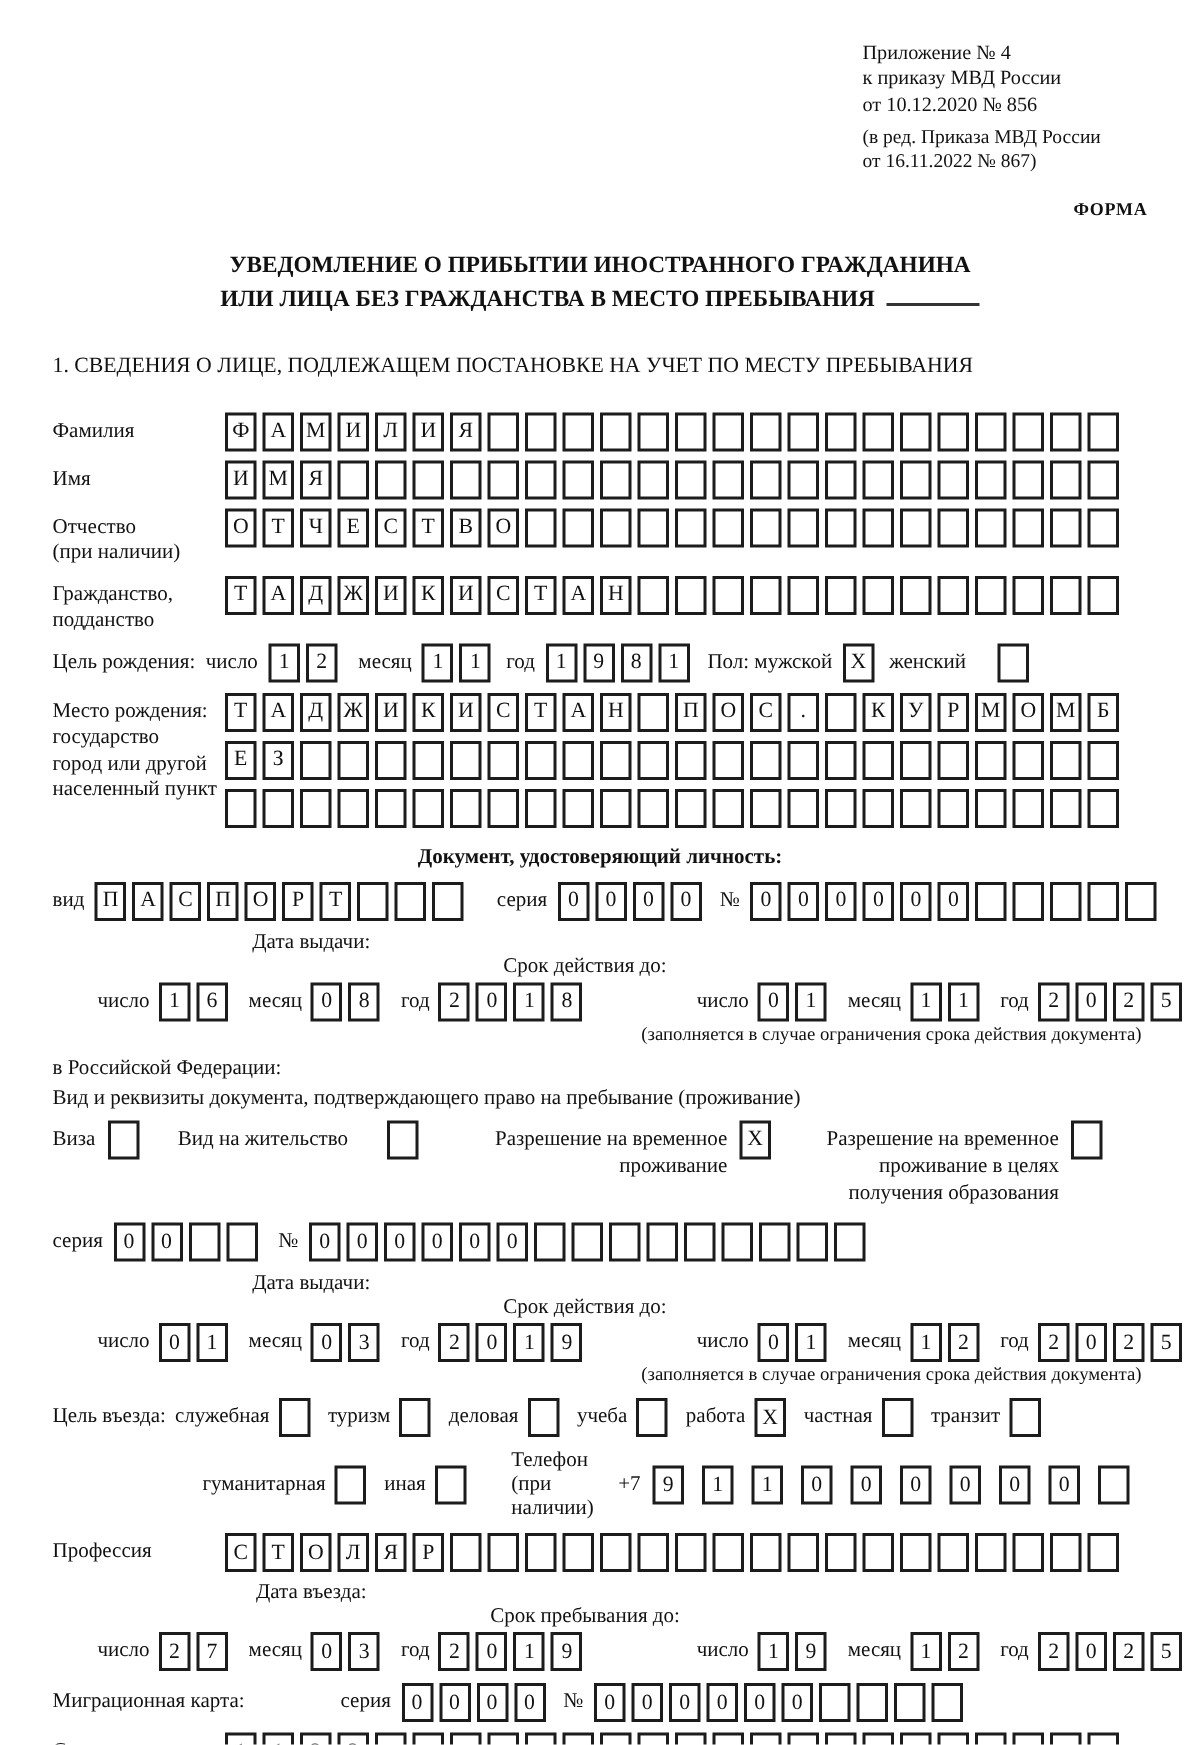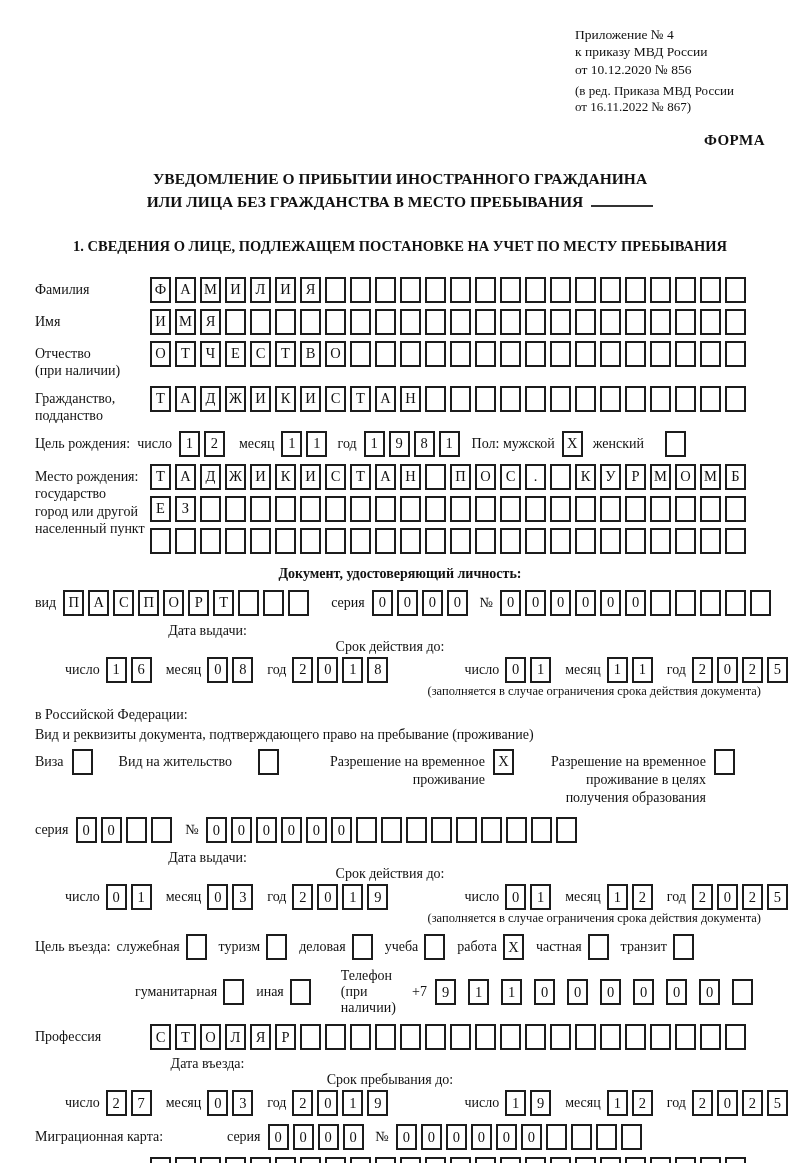--- a/index.html
+++ b/index.html
@@ -9,25 +9,25 @@
     background: #ffffff; color: #111;
     font-family: "Liberation Serif", "DejaVu Serif", serif;
     font-size: 14px;
   }
   .page { padding: 26px 35px 0 35px; width: 800px; }
 
   
   .hdr-block { width: 190px; margin-left: auto; margin-right: 0; font-size: 13.5px; line-height: 1.28; }
   .hdr-block .sub { white-space: pre-line; }
   .hdr-block .sub + .sub { margin-top: 5px; font-size: 13px; }
-  .form-label { text-align: right; font-weight: bold; font-size: 15px; margin-top: 16px; letter-spacing: .5px; }
+  .form-label { text-align: right; font-weight: bold; font-size: 12px; margin-top: 16px; letter-spacing: .5px; }
 
   .title { text-align: center; font-weight: bold; font-size: 15.5px; line-height: 1.5; margin-top: 18px; }
   .title .blank { display:inline-block; width: 62px; border-bottom: 2px solid #333; height: 14px; margin-left: 8px; }
-  .sec-heading { text-align: center; font-weight: bold; font-size: 14.5px; margin-top: 24px; }
+  .sec-heading { font-weight: normal; font-size: 14.5px; margin-top: 24px; }
 
   .form-body { margin-top: 22px; }
 
   
   .cell {
     width: 21px; height: 26px; border: 2px solid #1c1c1c; background:#fff;
     display: inline-flex; align-items: center; justify-content: center;
     font-size: 14.5px; margin-right: 4px; flex: none; line-height: 1;
   }
   .cells { display: inline-flex; flex-wrap: nowrap; }

